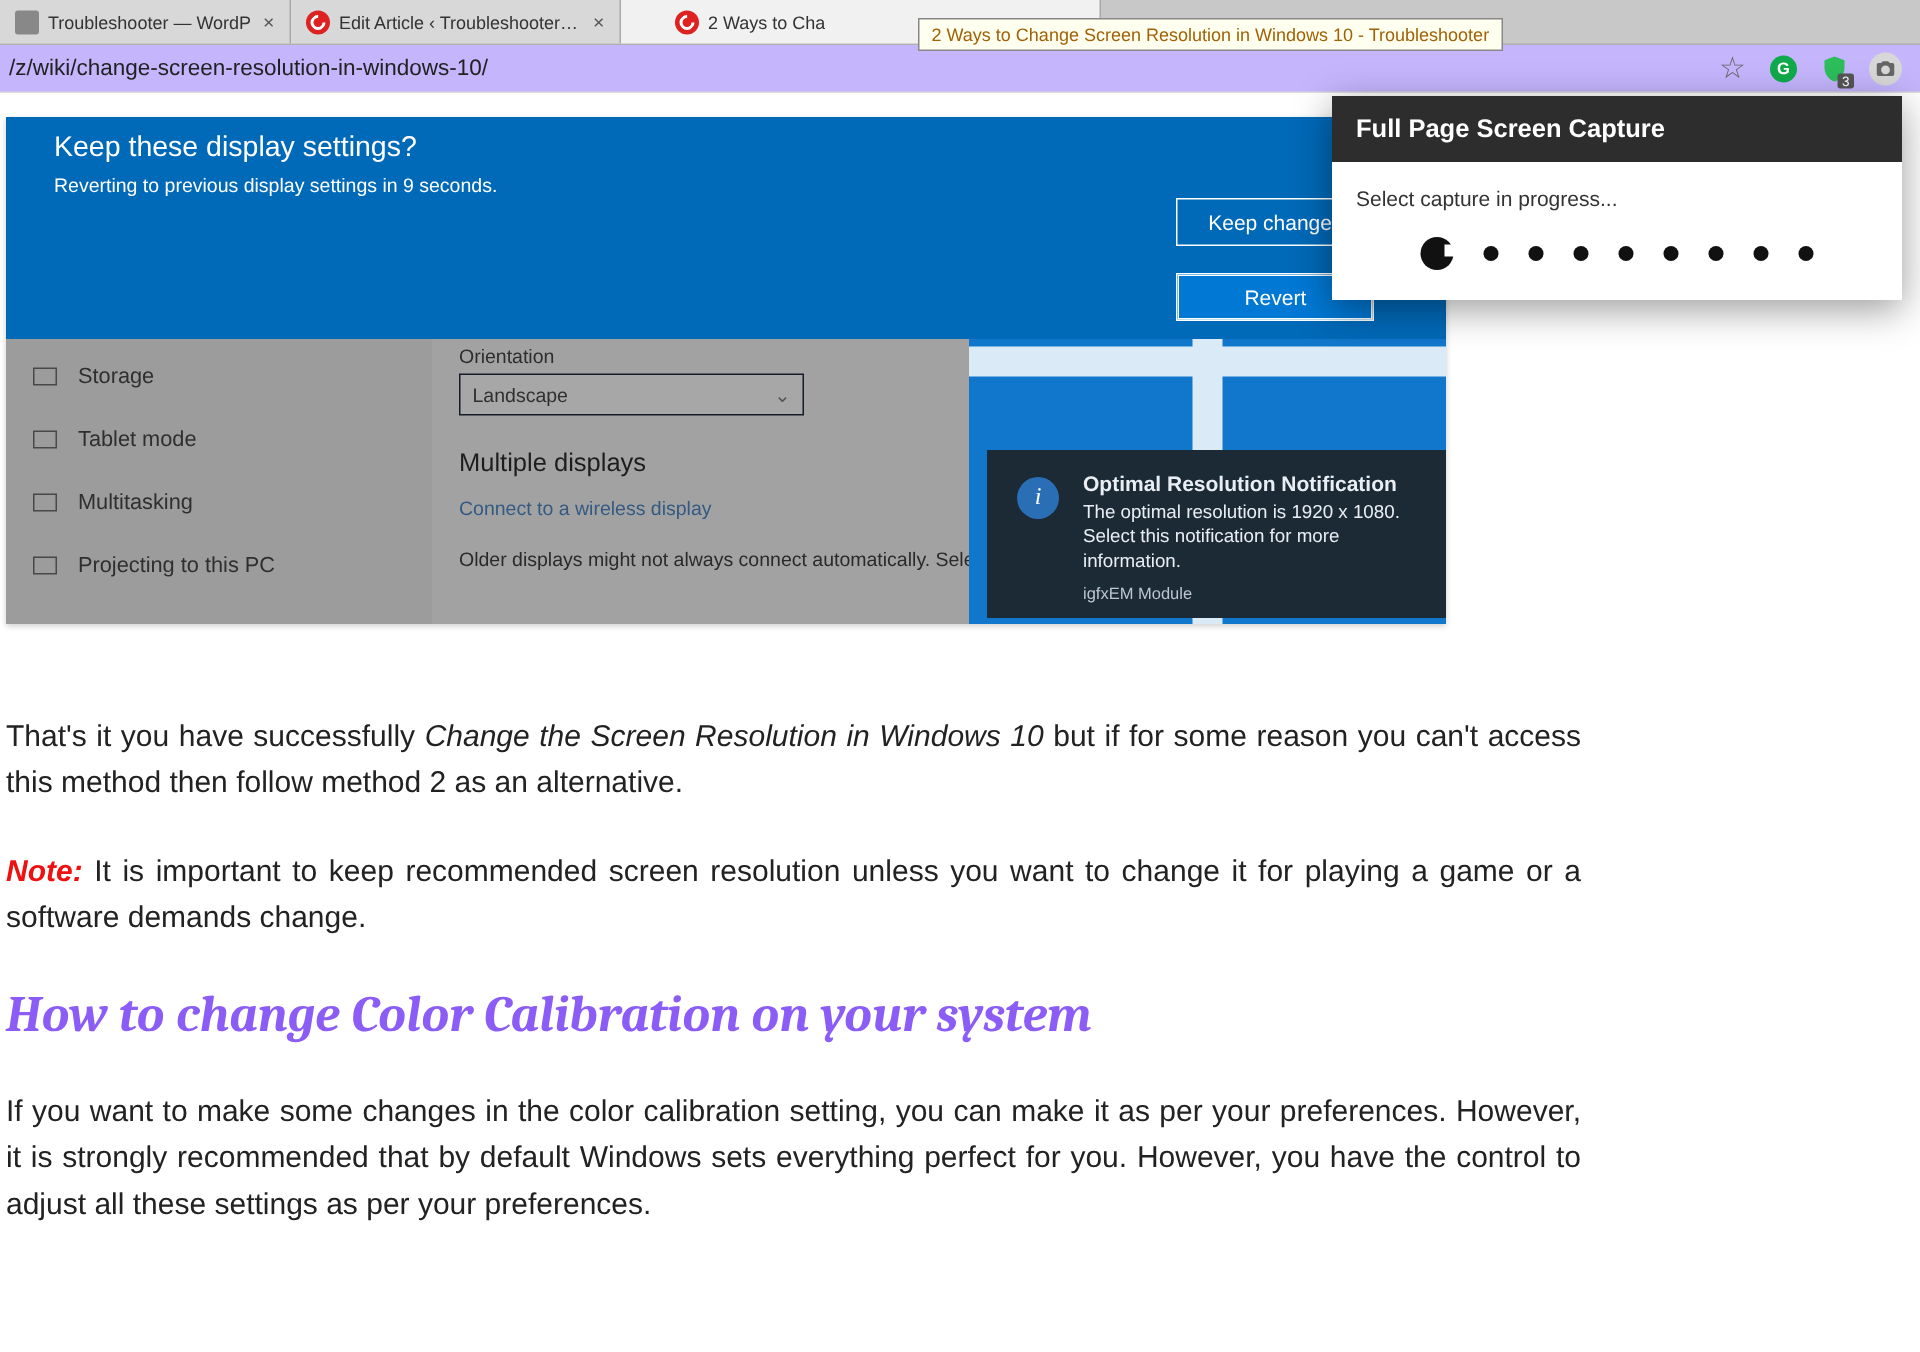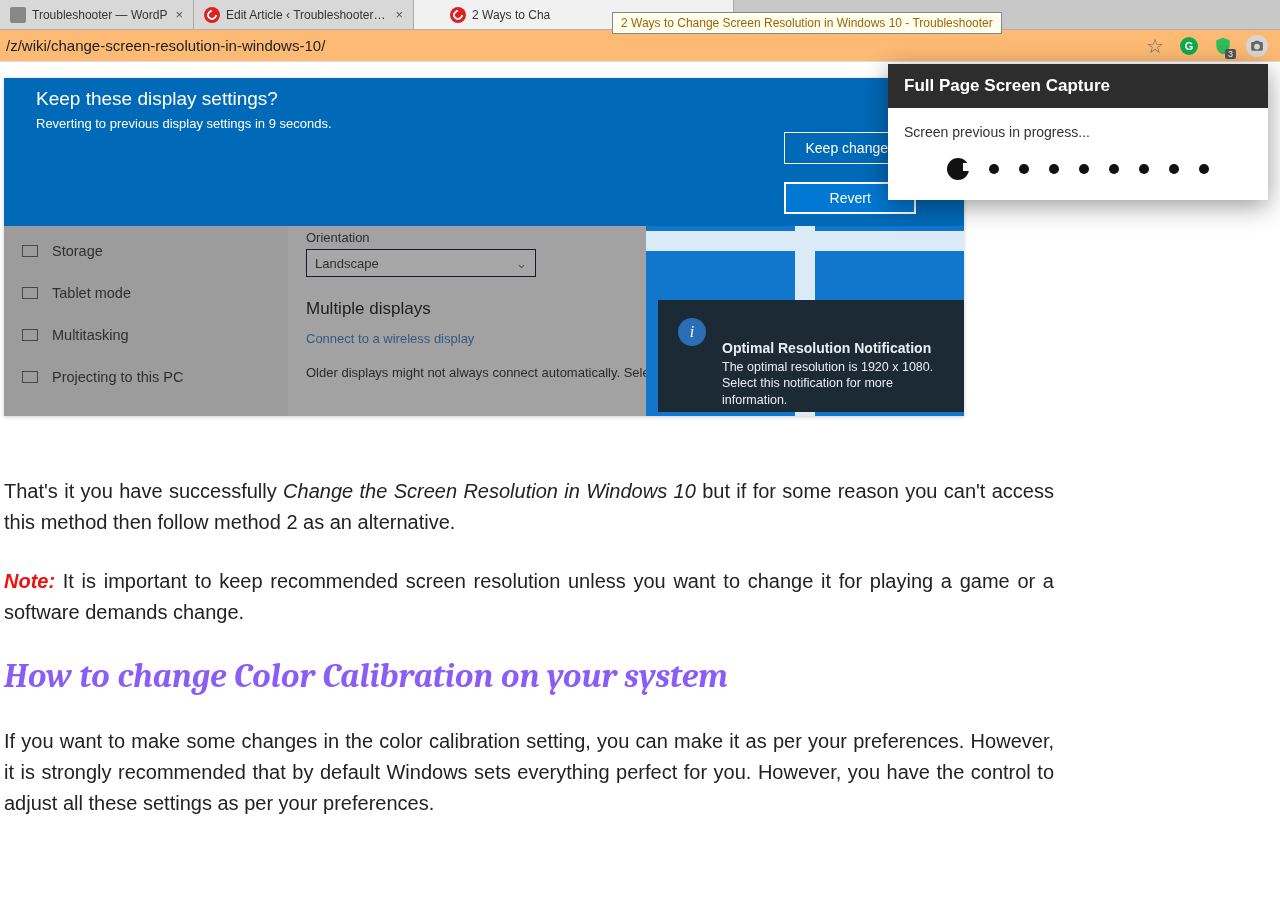--- a/index.html
+++ b/index.html
@@ -11,21 +11,21 @@
   .tab.active { background: #f1f1f1; padding-left: 36px; }
   .tab .favicon { width: 16px; height: 16px; margin-right: 6px; flex: none; }
   .tab .title { overflow: hidden; text-overflow: ellipsis; }
   .tab .close { margin-left: 8px; color: #555; font-size: 13px; flex: none; }
 
   .fav-red { background: #d22; border-radius: 50%; position: relative; }
   .fav-red::after { content:""; position:absolute; inset:3px; border:2px solid #fff; border-radius:50%; border-top-color:transparent; transform:rotate(45deg); }
 
   .tooltip-strip { position:absolute; top:12px; left:612px; background:#fffff0; border:1px solid #888; padding:3px 8px; font-size:12px; color:#a16207; z-index:50; }
 
-  .addr-bar { display:flex; align-items:center; background:#fdba74; height:32px; padding:0 6px 0 0; border-bottom:1px solid #ddd; }
+  .addr-bar { display:flex; align-items:center; background:#c4b5fd; height:32px; padding:0 6px 0 0; border-bottom:1px solid #ddd; }
   .url { flex:1; font-size:15px; color:#222; padding:0 6px; }
   .addr-icons { display:flex; align-items:center; gap:12px; margin-right:6px; }
   .icon-box { width:22px; height:22px; display:flex; align-items:center; justify-content:center; color:#555; position:relative; }
   .g-circle { width:18px; height:18px; border-radius:50%; background:#0faa4b; color:#fff; font-size:11px; font-weight:700; display:flex; align-items:center; justify-content:center; }
   .shield-icon-svg { width:20px; height:20px; fill:#2dbd5a; }
   .badge-count { position:absolute; bottom:-2px; right:-2px; background:#555; color:#fff; font-size:9px; padding:0 3px; border-radius:2px; }
 
   
   .page { padding: 0 0 0 0; position: relative; }
 
@@ -44,21 +44,21 @@
   .blue-btn { border:1px solid #fff; color:#fff; padding:7px 20px; font-size:14px; background:transparent; }
   .blue-btn.outline2 { background:#0078d4; box-shadow:0 0 0 1px #fff inset; padding:7px 18px; }
 
   .desk { position:absolute; left:642px; top:0; right:0; bottom:0; background:#1177cc; z-index:1; }
   .desk::before{content:"";position:absolute;inset:0;background:
     linear-gradient(#fff,#fff) 0 48%/100% 20px no-repeat,
     linear-gradient(#fff,#fff) 50% 0/20px 100% no-repeat;
     opacity:.85;}
   .toast { position:absolute; left:654px; right:0; bottom:4px; height:112px; background:#1c2a36; color:#e9eef4; padding:14px 20px 10px 64px; z-index:3; }
   .toast .ticon { position:absolute; left:20px; top:18px; width:28px; height:28px; border-radius:50%; background:#2a6fb5; color:#fff; display:flex; align-items:center; justify-content:center; font-style:italic; font-family:serif; }
-  .toast .tt { font-size:14px; font-weight:600;margin-top:26px; }
+  .toast .tt { font-size:14px; font-weight:600; }
   .toast .tb { font-size:12.5px; margin-top:3px; line-height:1.3; }
   .toast .ts { font-size:11px; margin-top:8px; color:#bcc6d1; }
 
   .field-label { font-size:13px; color:#303030; }
   .field-box { margin-top:4px; width:230px; height:28px; background:#d8d8d8; border:1px solid #0f172a; padding:4px 8px; font-size:13px; color:#333; display:flex; align-items:center; justify-content:space-between; }
   .field-box .chev { color:#666; }
   .sect-h { font-size:17px; color:#1a1a1a; margin-top:22px; }
   .sect-link { font-size:13px; color:#3a6ea5; margin-top:12px; }
   .sect-note { font-size:13px; color:#2b2b2b; margin-top:18px; line-height:1.35; }
   .prefield { margin-top:-6px; }
@@ -196,21 +196,21 @@
     </p>
     <h2>How to change Color Calibration on your system</h2>
     <p>If you want to make some changes in the color calibration setting, you can make it as per your preferences. However, it is strongly recommended that by default Windows sets everything perfect for you. However, you have the control to adjust all these settings as per your preferences.</p>
   </div>
 
 </div>
 
 <div class="ext-popup">
   <div class="eh">Full Page Screen Capture</div>
   <div class="eb">
-    <div>Screen previous in progress...</div>
+    <div>Select capture in progress...</div>
     <div class="dots">
       <div class="dot big"></div>
       <div class="dot"></div>
       <div class="dot"></div>
       <div class="dot"></div>
       <div class="dot"></div>
       <div class="dot"></div>
       <div class="dot"></div>
       <div class="dot"></div>
       <div class="dot"></div>

